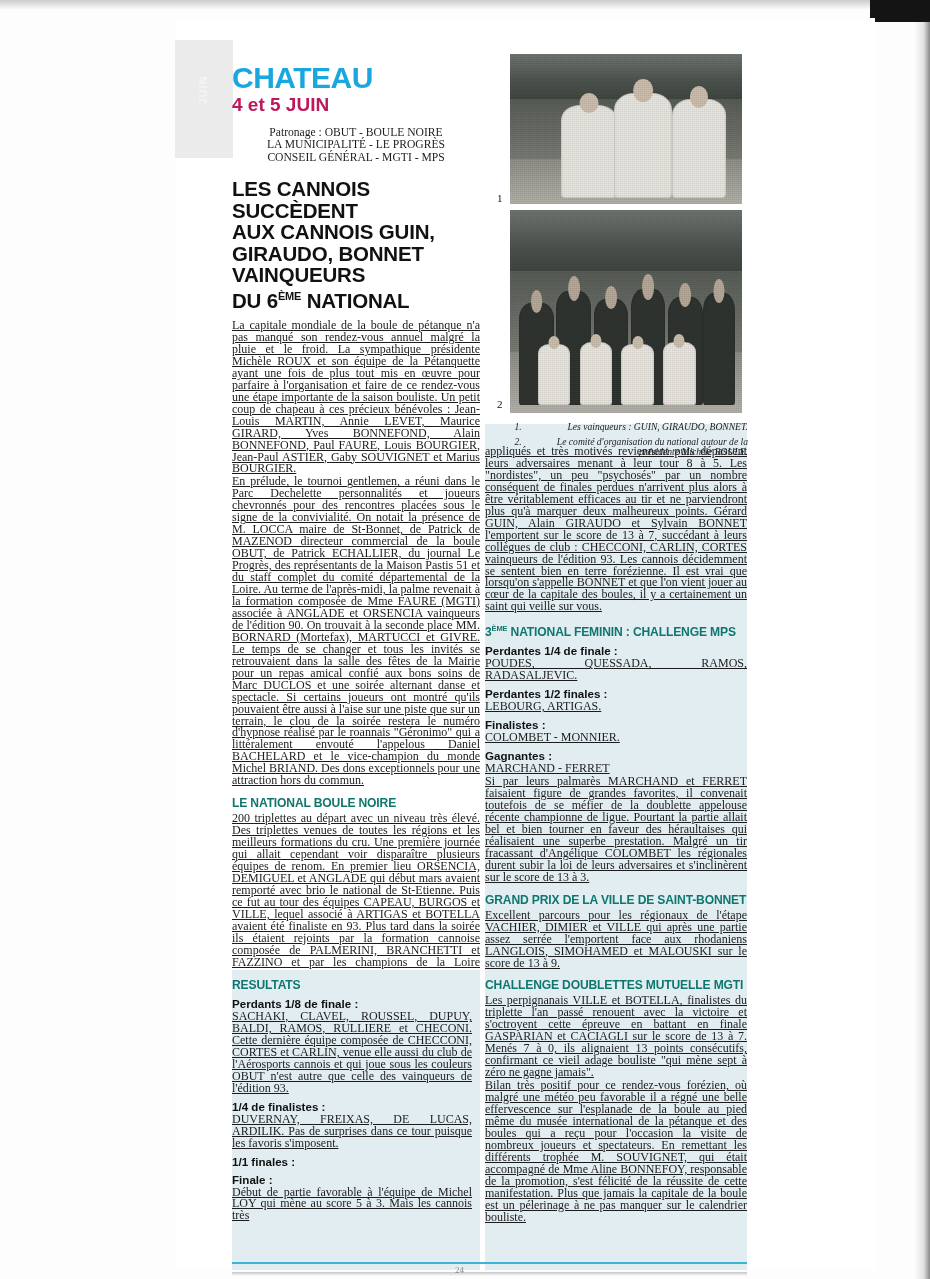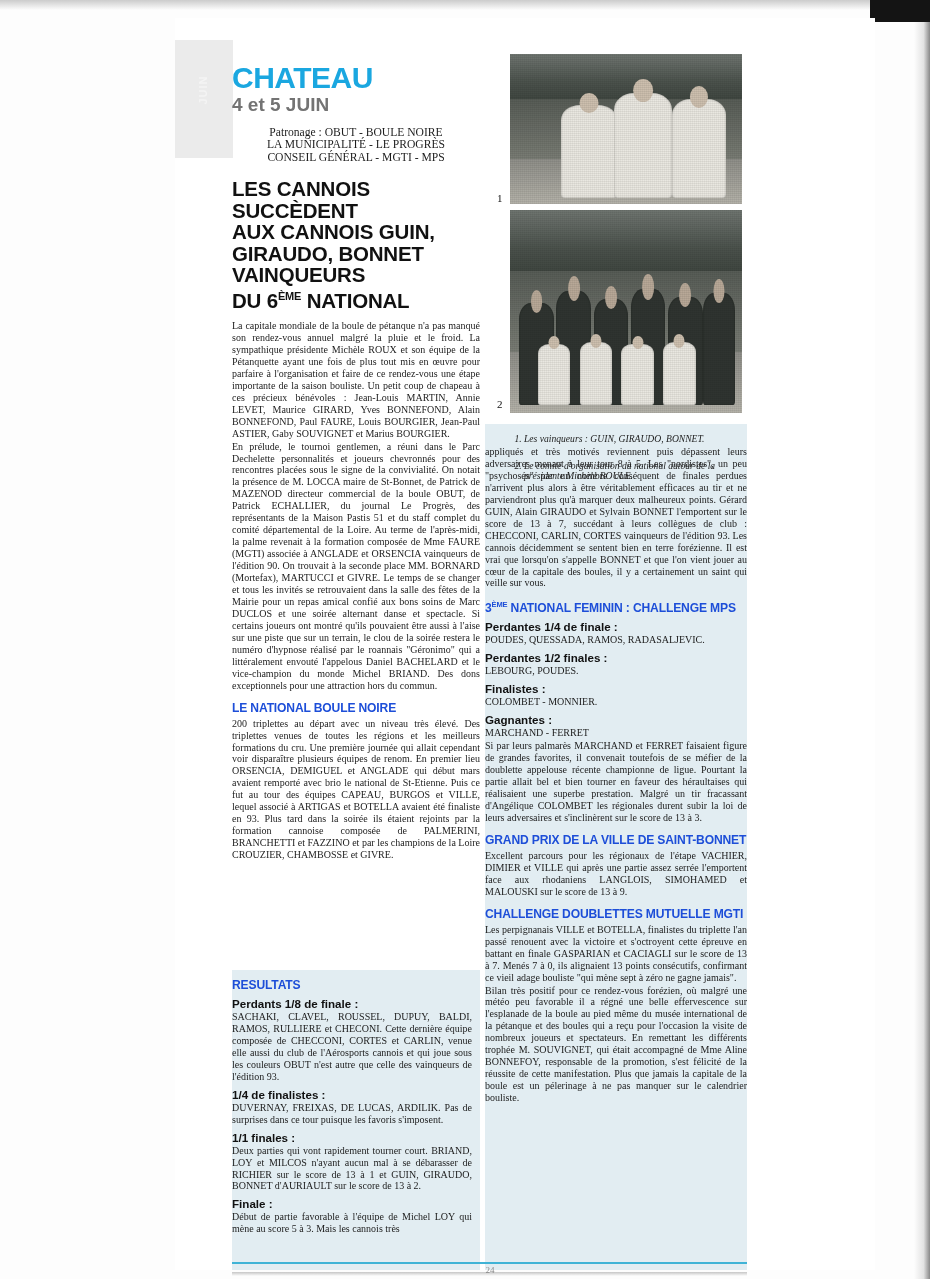--- a/index.html
+++ b/index.html
@@ -82,21 +82,21 @@
     letter-spacing:-0.5px;
     color:#1aa7e0;
     margin:0 0 2px 0;
     text-transform:uppercase;
   }
   .dates {
     font-family:"Liberation Sans", sans-serif;
     font-weight:800;
     font-size:19px;
     line-height:21px;
-    color:#737373;
+    color:#be185d;
     margin:2px 0 12px 0;
   }
   .patronage {
     font-family:"Liberation Serif", serif;
     font-size:11.6px;
     line-height:12.4px;
     color:#1d1d1d;
     margin:0 0 14px 0;
     text-align:center;
   }
@@ -112,35 +112,36 @@
     text-transform:uppercase;
   }
   .headline sup { font-size:11px; vertical-align:super; }
 
   
   p.body {
     margin:0 0 0 0;
     text-align:justify;
     text-justify:inter-word;
     color:#1c1c1c;
-    font-size:10px;
+    font-size:12px;
     line-height:11.95px;
     hyphens:auto;
+    text-decoration:underline;
     -webkit-hyphens:auto;
   }
   p.body + p.body { margin-top:1px; }
 
   
   h3.blue {
     font-family:"Liberation Sans", sans-serif;
     font-weight:800;
     font-size:12.1px;
     line-height:14px;
     letter-spacing:-0.15px;
-    color:#1d4ed8;
+    color:#0f766e;
     margin:9px 0 3px 0;
     text-transform:uppercase;
   }
   h3.blue sup { font-size:7.5px; vertical-align:super; }
 
   
   h4.sub {
     font-family:"Liberation Sans", sans-serif;
     font-weight:800;
     font-size:11.6px;
@@ -214,33 +215,33 @@
     position:absolute;
     left:335px; top:400px;
     width:238px;
     font-family:"Liberation Serif", serif;
     font-style:italic;
     font-size:9.6px;
     line-height:10.6px;
     color:#1d1d1d;
   }
   #captions ol { margin:0; padding-left:14px; }
-  #captions li { margin:16px 0 1px 0; }
+  #captions li { margin:4px 0 1px 0;text-align:right; }
 
   
   #footer-rule {
     position:absolute;
     left:57px; top:1244px;
     width:515px; height:2px;
     background:#3fb3d6;
   }
   #page-number {
     position:absolute;
     left:280px; top:1247px;
-    width:70px; text-align:center;
+    width:70px; 
     font-family:"Liberation Serif", serif;
     font-size:9px;
     color:#8a8a8a;
   }
   #footer-shadow {
     position:absolute;
     left:57px; top:1254px;
     width:515px; height:4px;
     background:linear-gradient(to bottom, rgba(130,130,130,.45), rgba(255,255,255,0));
   }
@@ -360,37 +361,36 @@
       <div id="results-inner">
         <h3 class="blue">RESULTATS</h3>
 
         <h4 class="sub">Perdants 1/8 de finale :</h4>
         <p class="body">SACHAKI, CLAVEL, ROUSSEL, DUPUY, BALDI, RAMOS, RULLIERE et CHECONI. Cette dernière équipe composée de CHECCONI, CORTES et CARLIN, venue elle aussi du club de l'Aérosports cannois et qui joue sous les couleurs OBUT n'est autre que celle des vainqueurs de l'édition 93.</p>
 
         <h4 class="sub">1/4 de finalistes :</h4>
         <p class="body">DUVERNAY, FREIXAS, DE LUCAS, ARDILIK. Pas de surprises dans ce tour puisque les favoris s'imposent.</p>
 
         <h4 class="sub">1/1 finales :</h4>
-        <p class="body">Deux parties qui vont rapidement tourner court. BRIAND, LOY et MILCOS n'ayant aucun mal à se débarasser de RICHIER sur le score de 13 à 1 et GUIN, GIRAUDO, BONNET d'AURIAULT sur le score de 13 à 2.</p>
 
         <h4 class="sub">Finale :</h4>
         <p class="body">Début de partie favorable à l'équipe de Michel LOY qui mène au score 5 à 3. Mais les cannois très</p>
       </div>
     </div>
 
     <div class="col" id="col-right" style="top:428px; width:262px; padding:0 0 0 0;">
       <p class="body">appliqués et très motivés reviennent puis dépassent leurs adversaires menant à leur tour 8 à 5. Les "nordistes", un peu "psychosés" par un nombre conséquent de finales perdues n'arrivent plus alors à être véritablement efficaces au tir et ne parviendront plus qu'à marquer deux malheureux points. Gérard GUIN, Alain GIRAUDO et Sylvain BONNET l'emportent sur le score de 13 à 7, succédant à leurs collègues de club : CHECCONI, CARLIN, CORTES vainqueurs de l'édition 93. Les cannois décidemment se sentent bien en terre forézienne. Il est vrai que lorsqu'on s'appelle BONNET et que l'on vient jouer au cœur de la capitale des boules, il y a certainement un saint qui veille sur vous.</p>
 
       <h3 class="blue"><span>3</span><sup>ème</sup><span> NATIONAL FEMININ : CHALLENGE MPS</span></h3>
 
       <h4 class="sub">Perdantes 1/4 de finale :</h4>
       <p class="body">POUDES, QUESSADA, RAMOS, RADASALJEVIC.</p>
 
       <h4 class="sub">Perdantes 1/2 finales :</h4>
-      <p class="body">LEBOURG, POUDES.</p>
+      <p class="body">LEBOURG, ARTIGAS.</p>
 
       <h4 class="sub">Finalistes :</h4>
       <p class="body">COLOMBET - MONNIER.</p>
 
       <h4 class="sub">Gagnantes :</h4>
       <p class="body">MARCHAND - FERRET</p>
 
       <p class="body">Si par leurs palmarès MARCHAND et FERRET faisaient figure de grandes favorites, il convenait toutefois de se méfier de la doublette appelouse récente championne de ligue. Pourtant la partie allait bel et bien tourner en faveur des héraultaises qui réalisaient une superbe prestation. Malgré un tir fracassant d'Angélique COLOMBET les régionales durent subir la loi de leurs adversaires et s'inclinèrent sur le score de 13 à 3.</p>
 
       <h3 class="blue">GRAND PRIX DE LA VILLE DE SAINT-BONNET</h3>

